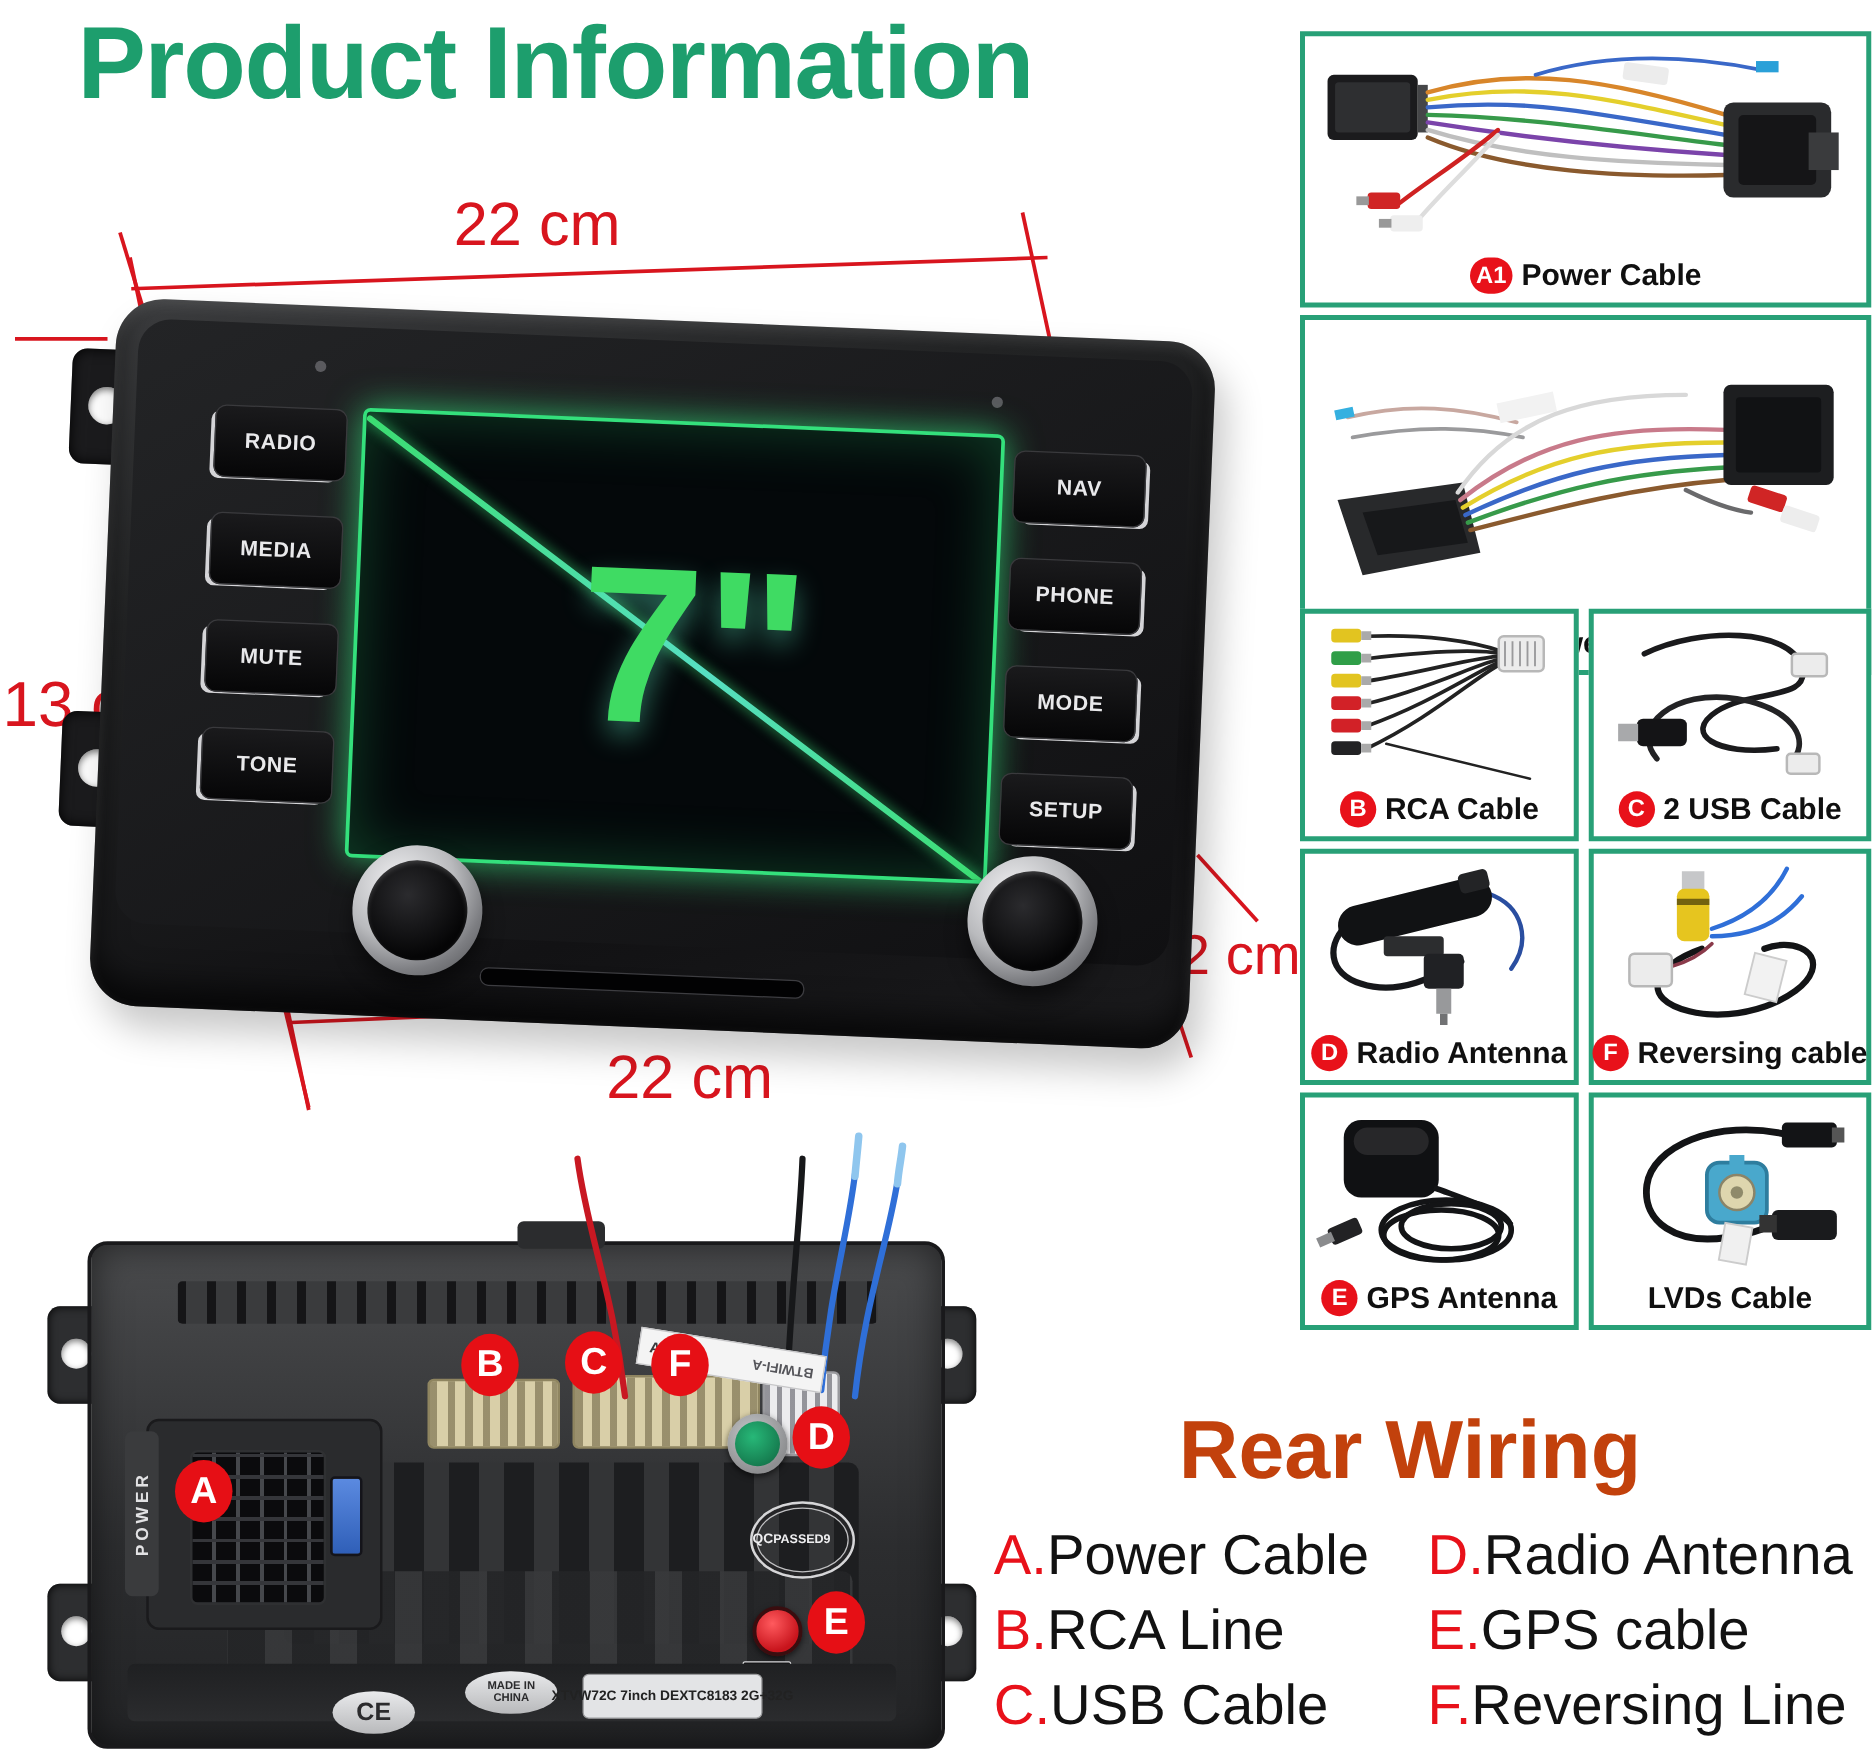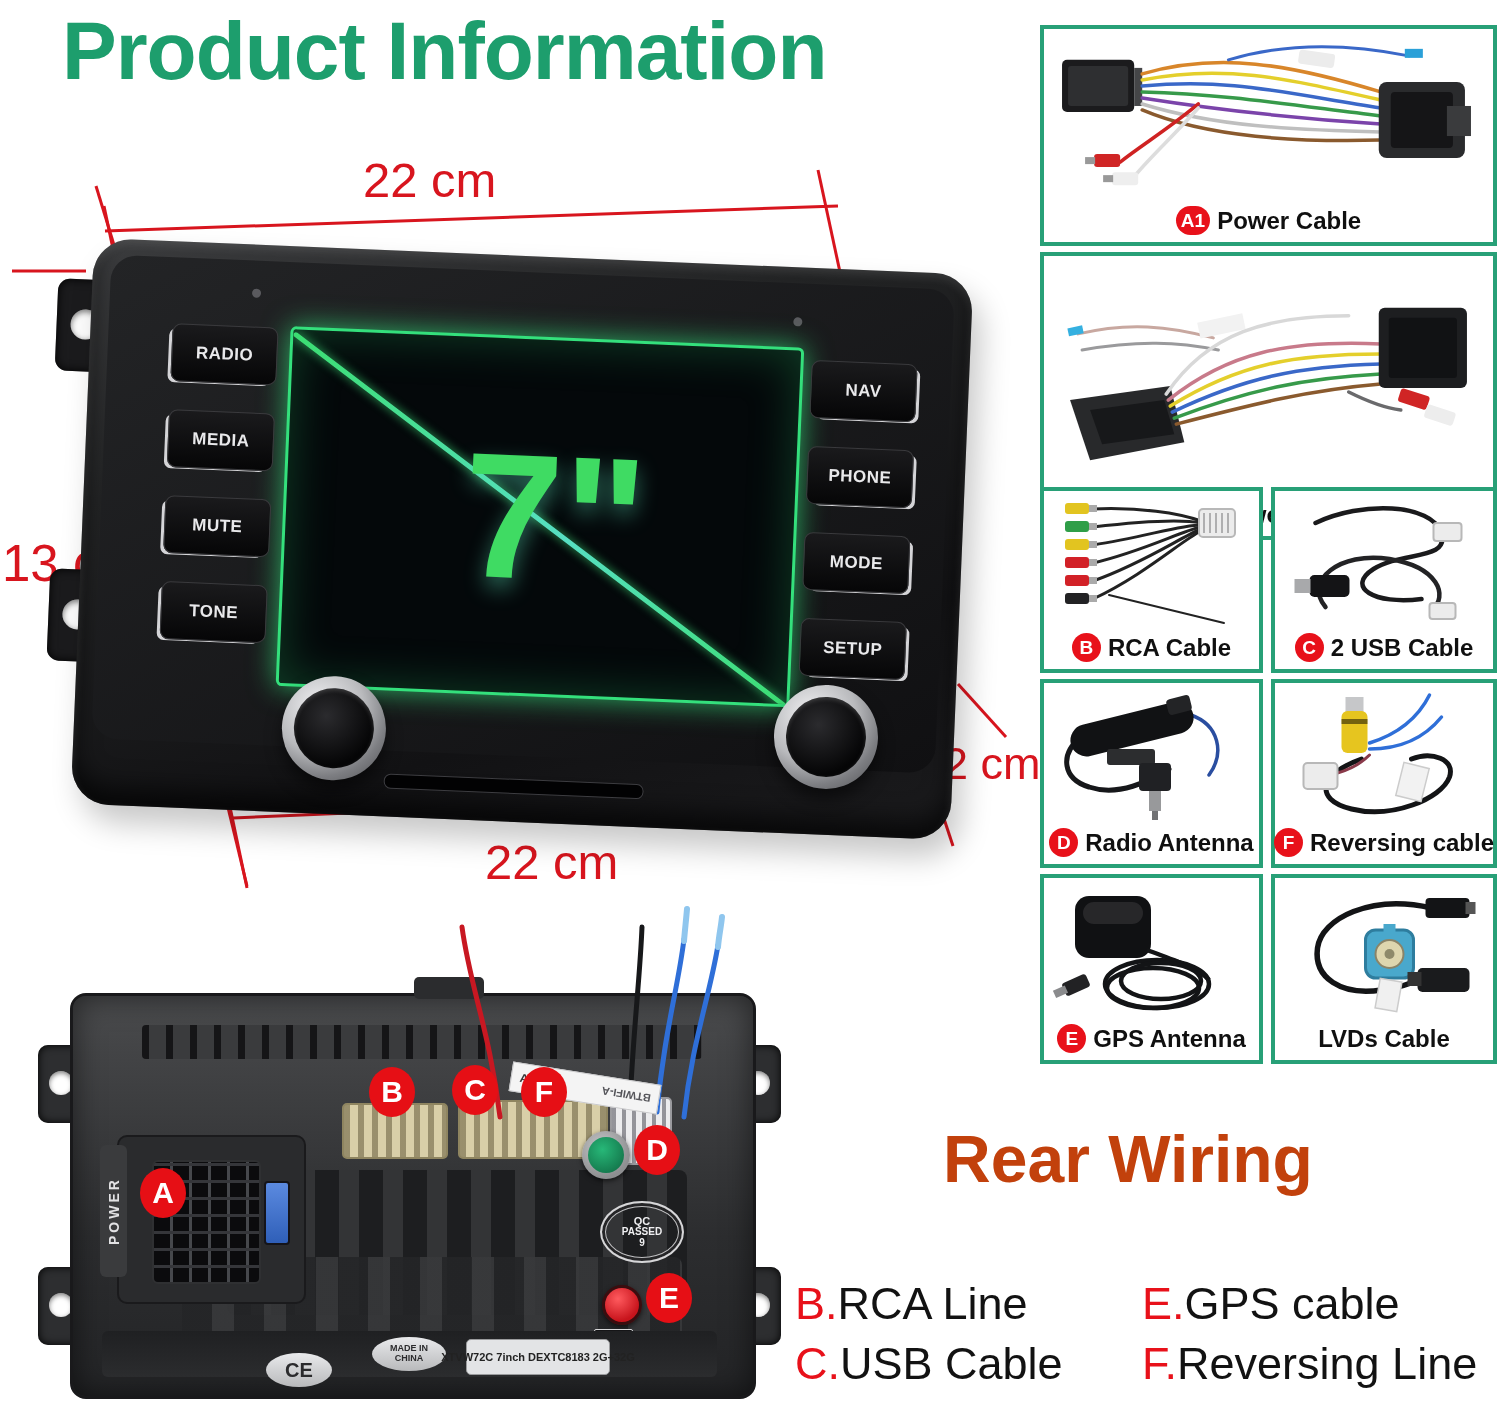--- a/index.html
+++ b/index.html
@@ -123,21 +123,21 @@
   .ru-conn-d{position:absolute;left:540px;top:146px;width:48px;height:48px;border-radius:50%;
             background:radial-gradient(circle at 40% 35%,#c8c9cb,#8e8f91 70%);
             box-shadow:0 2px 5px rgba(0,0,0,.6);}
   .ru-conn-d::after{content:"";position:absolute;inset:6px;border-radius:50%;
             background:radial-gradient(circle at 40% 35%,#27b878,#157a4e 75%);}
   .ru-conn-e{position:absolute;left:560px;top:300px;width:34px;height:34px;border-radius:50%;
             background:radial-gradient(circle at 38% 32%,#ff5a5e,#c8141c 70%);
             border:3px solid #3a0d0f;box-shadow:0 2px 5px rgba(0,0,0,.6);}
   .ru-qc{position:absolute;left:558px;top:216px;width:80px;height:58px;border:2px solid #d6d6d8;
          border-radius:50%;box-shadow:inset 0 0 0 3px rgba(20,20,22,.9),inset 0 0 0 4px #bfbfc1;
-         display:flex;flex-direction:column;align-items:center;justify-content:center;
+         display:flex;flex-direction:row;align-items:center;justify-content:flex-start;
          color:#efeff1;font-weight:700;line-height:1.05;}
   .ru-qc .q1{font-size:11px;} .ru-qc .q2{font-size:10px;} .ru-qc .q3{font-size:10px;}
   .ru-gps{position:absolute;left:552px;top:344px;padding:1px 6px;background:#151517;
           border:1px solid #d8d8da;color:#e8e8ea;font-size:12px;font-weight:700;border-radius:2px;}
   .ru-bottomrail{position:absolute;left:60px;top:346px;width:615px;height:46px;border-radius:6px;
           background:linear-gradient(180deg,#1f2022,#2b2c2e);}
   .ru-ce{position:absolute;left:224px;top:368px;width:66px;height:34px;border-radius:50%;
          background:linear-gradient(180deg,#e9eaec,#b8b9bb);display:flex;align-items:center;
          justify-content:center;color:#2b2b2d;font-weight:700;font-size:20px;}
   .ru-mic{position:absolute;left:330px;top:352px;width:74px;height:34px;border-radius:50%;
@@ -479,26 +479,32 @@
     <div class="marker mB">B</div>
     <div class="marker mC">C</div>
     <div class="marker mF">F</div>
     <div class="marker mD">D</div>
     <div class="marker mE">E</div>
   </div>
 
   <div class="rw-title">Rear Wiring</div>
 
   <div class="legend">
+    <div class="leg-item c1 r1">
+      <span class="leg-letter">A</span><span class="leg-dot">.</span><span>Power Cable</span>
+    </div>
     <div class="leg-item c1 r2">
       <span class="leg-letter">B</span><span class="leg-dot">.</span><span>RCA Line</span>
     </div>
     <div class="leg-item c1 r3">
       <span class="leg-letter">C</span><span class="leg-dot">.</span><span>USB Cable</span>
     </div>
+    <div class="leg-item c2 r1">
+      <span class="leg-letter">D</span><span class="leg-dot">.</span><span>Radio Antenna</span>
+    </div>
     <div class="leg-item c2 r2">
       <span class="leg-letter">E</span><span class="leg-dot">.</span><span>GPS cable</span>
     </div>
     <div class="leg-item c2 r3">
       <span class="leg-letter">F</span><span class="leg-dot">.</span><span>Reversing Line</span>
     </div>
   </div>
 
 </div>
 

